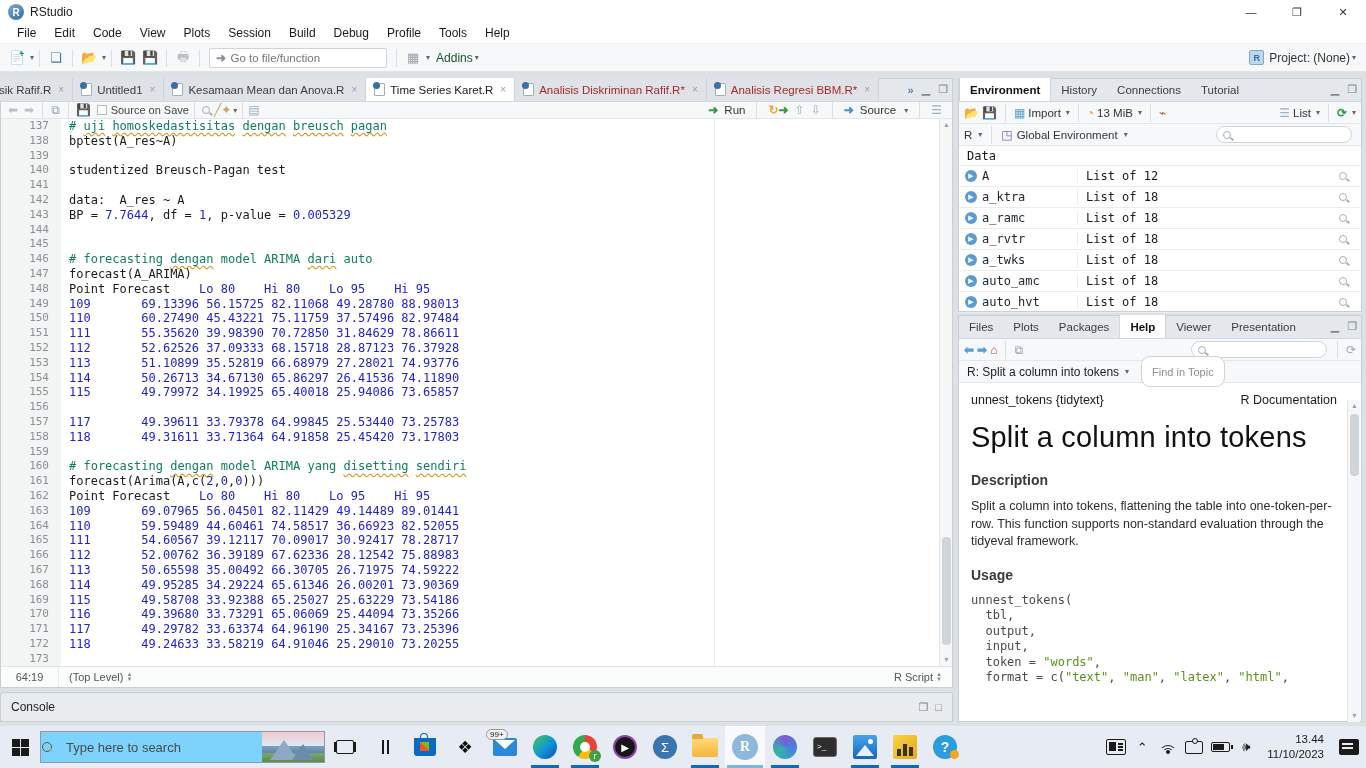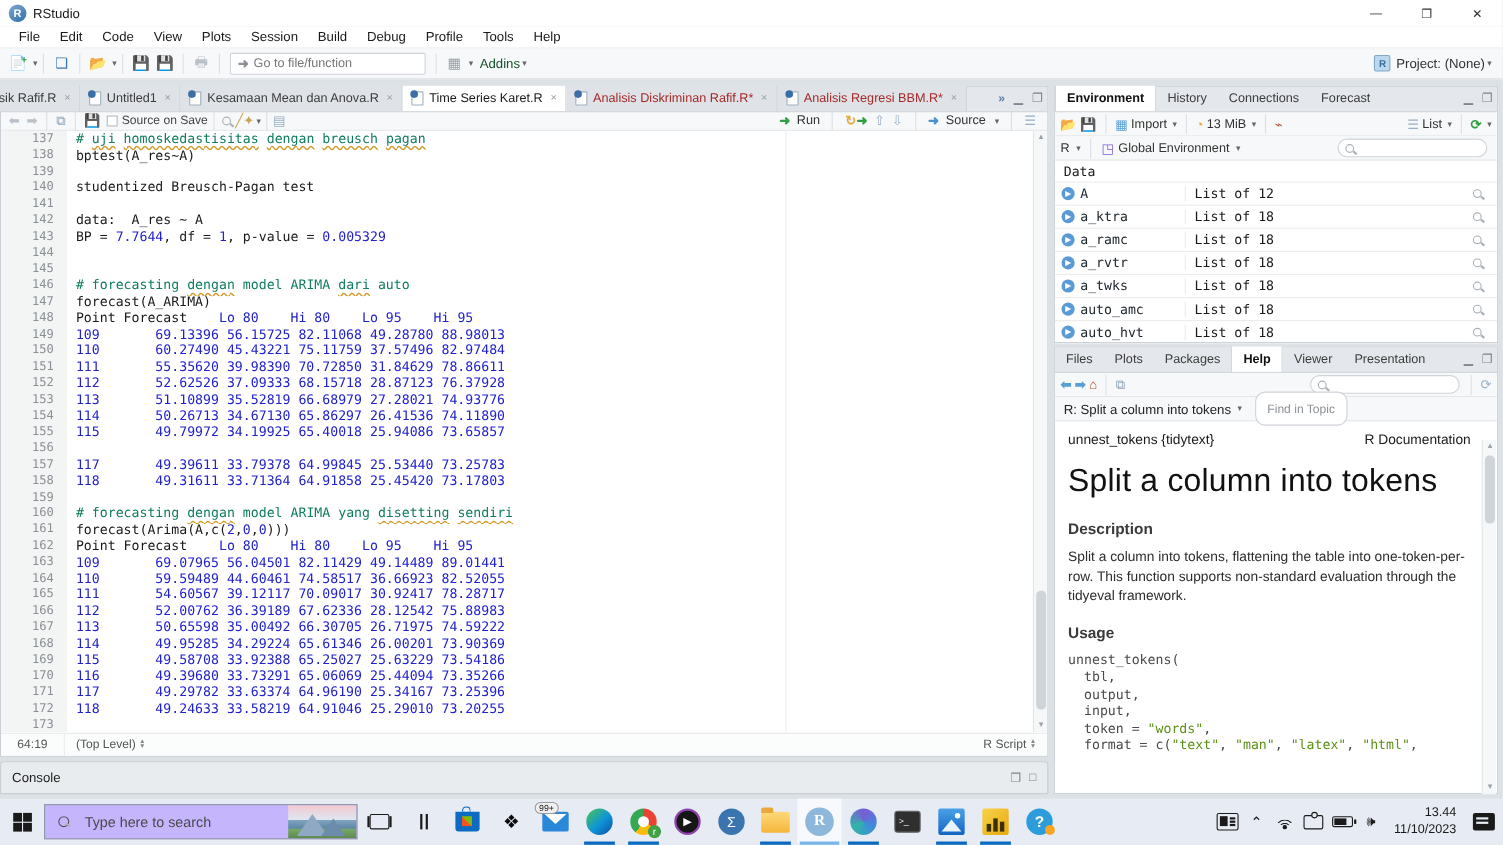--- a/index.html
+++ b/index.html
@@ -104,21 +104,21 @@
   .docp { font-size:12.5px; color:#2d2d2d; line-height:1.4; width:362px; margin-bottom:6px; }
   .usageline { font-family:"DejaVu Sans Mono",monospace; font-size:12px; line-height:15.5px; color:#4a4a4a; white-space:pre; }
   .tk-s { color:#5a9216; }
   .helpscroll { position:absolute; right:1px; top:84px; width:13px; height:322px; background:#f6f7f8; border-left:1px solid #e3e6e9; }
 
   
   #taskbar { position:absolute; left:0; top:726px; width:1366px; height:42px; background:#e7ebf3; display:flex; align-items:center; }
   .startbtn { width:40px; height:42px; display:flex; align-items:center; justify-content:center; }
   .winlogo { width:17px; height:17px; display:grid; grid-template-columns:8px 8px; grid-template-rows:8px 8px; gap:1px; }
   .winlogo div { background:#1a1a1a; }
-  #tbsearch { width:285px; height:32px; background:#c4b5fd; border:1px solid #8f98a3; display:flex; align-items:center; padding-left:12px; position:relative; overflow:hidden; }
+  #tbsearch { width:285px; height:32px; background:#7dd3fc; border:1px solid #8f98a3; display:flex; align-items:center; padding-left:1px; position:relative; overflow:hidden; }
   #tbsearch .ph { font-size:13px; color:#4a4a4a; margin-left:10px; }
   .mtn { position:absolute; right:0; top:0; width:62px; height:100%; background:linear-gradient(180deg,#f2c9cf 0%,#dfe7f2 45%,#7fa3bd 46%,#5d87a8 70%,#7aa86a 72%,#5c8a4e 100%); }
   .mtn::before { content:""; position:absolute; left:8px; top:8px; border-left:14px solid transparent; border-right:14px solid transparent; border-bottom:20px solid #8fa9c4; }
   .mtn::after { content:""; position:absolute; left:30px; top:12px; border-left:11px solid transparent; border-right:11px solid transparent; border-bottom:16px solid #6d8cab; }
   .tb-app { width:40px; height:42px; display:flex; align-items:center; justify-content:center; position:relative; }
   .tb-app.active { background:#f7f9fd; }
   .indic { position:absolute; bottom:0; left:6px; right:6px; height:3px; background:#0b6bc2; }
   .tb-app.active .indic { left:2px; right:2px; background:#79b6e8; }
   .appbadge { position:absolute; top:3px; left:1px; background:#f0f0f0; border:1px solid #999; border-radius:7px; font-size:8px; padding:0 3px; color:#222; }
   .tray { margin-left:auto; display:flex; align-items:center; }
@@ -369,21 +369,21 @@
       <span>□</span>
     </span>
   </div>
 </div>
 
 <div id="envpane" class="pane">
   <div class="tabbar" id="envtabs">
     <div class="ptab active">Environment</div>
       <div class="ptab">History</div>
       <div class="ptab">Connections</div>
-      <div class="ptab">Forecast</div>
+      <div class="ptab">Tutorial</div>
       <div class="tabctl">
       <span>▁</span>
       <span>❐</span>
     </div>
   </div>
   <div class="envtoolbar">
     <span class="g" style="color:#e8a93a;">📂</span>
     <span class="g" style="color:#9ab0c4;">💾</span>
     <span class="tbsep"></span>
     <span class="g" style="color:#5a9fd4;">▦</span>

